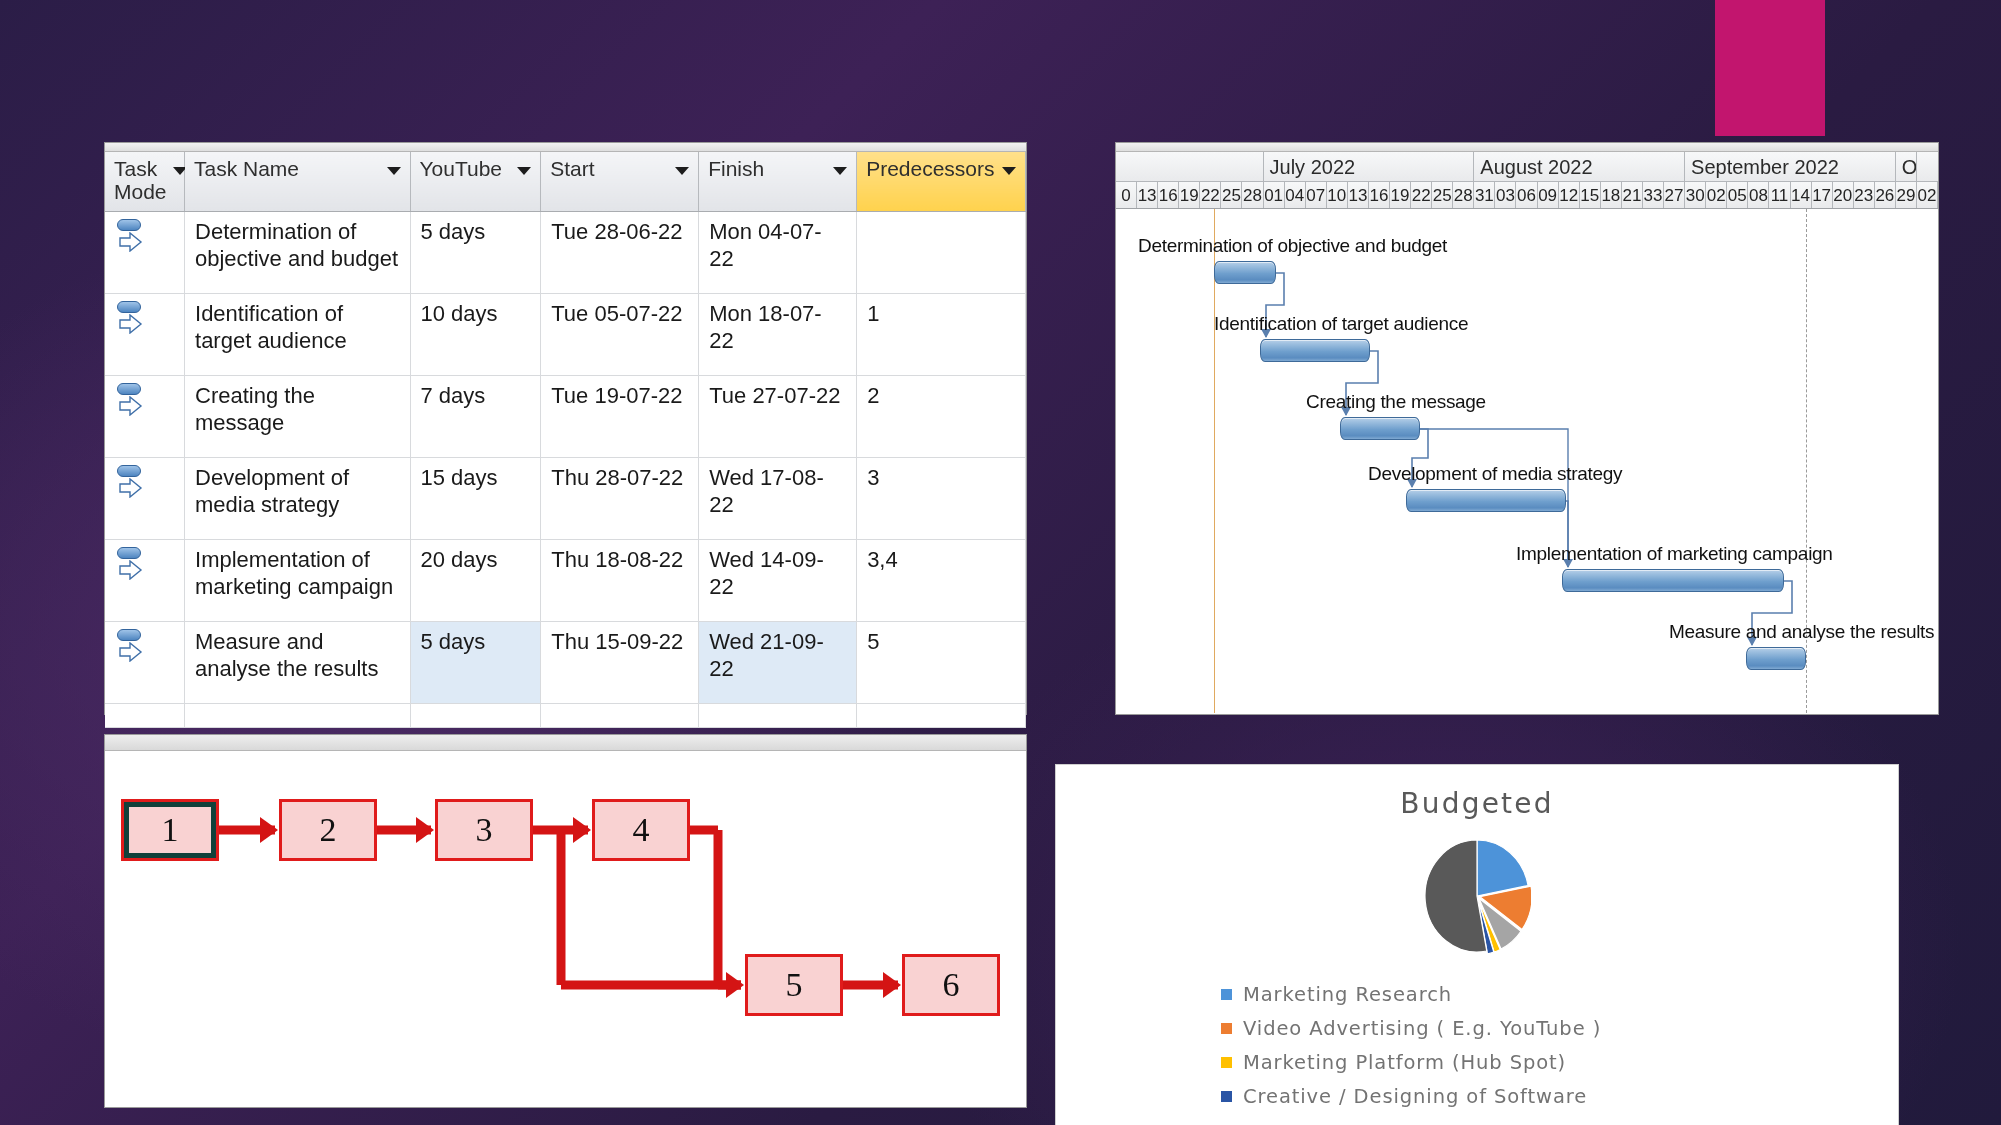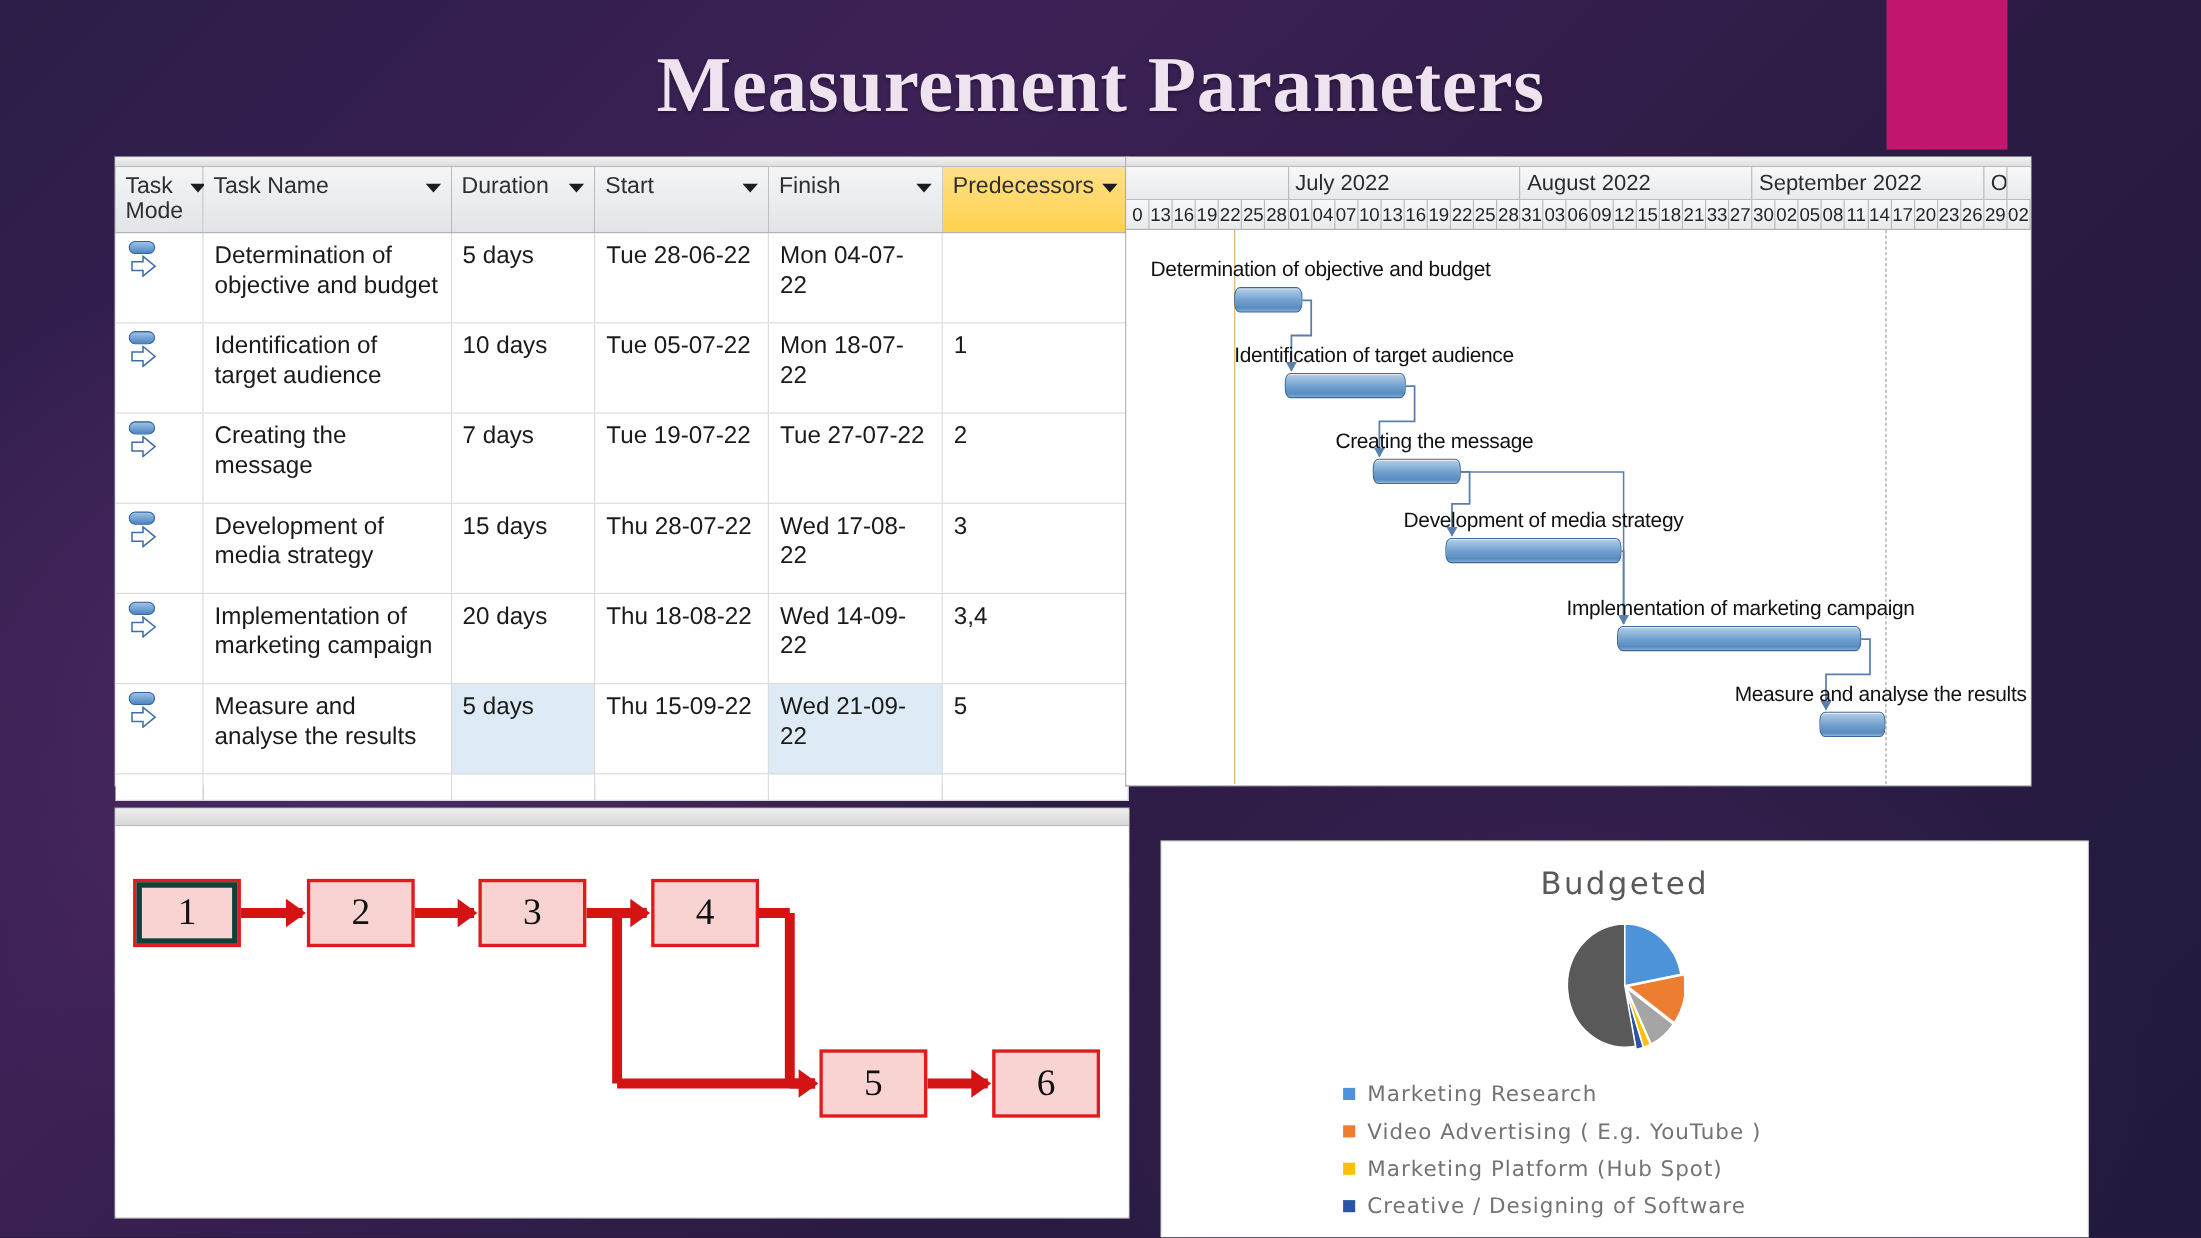--- a/index.html
+++ b/index.html
@@ -82,21 +82,21 @@
     position: absolute; left: 2px; top: 0; width: 24px; height: 12px;
     border-radius: 6px;
     background: linear-gradient(#9fc3e8,#4e85c0);
     border: 1px solid #33649c;
   }
   .mode-icon svg { position:absolute; left:4px; top:13px; }
   tr.spacer td { height: 24px; border-bottom: 1px solid #d8dadd; }
 
   
   #gantt-panel {
-    left: 1024px; top: 143px; width: 822px; height: 571px;
+    left: 1116px; top: 143px; width: 822px; height: 571px;
     background:#fff; box-shadow: 0 0 0 1px #9a9a9a;
   }
   .g-topstrip { height: 9px; background: linear-gradient(#f2f2f2,#dedede); border-bottom:1px solid #b5b5b5;}
   .g-months { display:flex; height: 30px; border-bottom:1px solid #b4b7bb;
     background: linear-gradient(#f7f8f9,#e9eaec); }
   .g-month { border-right: 1px solid #b4b7bb; font-size:20px; color:#2b2b2b;
     padding-left:6px; line-height:30px; overflow:hidden; white-space:nowrap;}
   .g-days { display:flex; height: 27px; border-bottom:1px solid #9fa2a6;
     background: linear-gradient(#f7f8f9,#e9eaec); }
   .g-day { flex:1 1 0; border-right:1px solid #b4b7bb; font-size:17px; color:#242424;
@@ -144,21 +144,20 @@
   .legend-text { font-size: 19.5px; color:#737373; letter-spacing:.9px;
       font-family:"DejaVu Sans", sans-serif; white-space:nowrap; }
 </style>
 </head>
 <body>
 
 <div id="slide">
 
   <div class="accent-bar"></div>
 
-  <div class="slide-title">Measurement Parameters</div>
 
   <div id="task-panel" class="panel">
     <div class="tp-topstrip"></div>
     <table class="mspt">
       <colgroup>
         <col style="width:73px">
           <col style="width:207px">
           <col style="width:120px">
         <col style="width:145px">
           <col style="width:145px">
@@ -173,21 +172,21 @@
             </div>
           </th>
           <th>
             <div class="th-inner">
               <span class="th-label">Task Name</span>
               <span class="caret"></span>
             </div>
           </th>
           <th>
             <div class="th-inner">
-              <span class="th-label">Duration</span>
+              <span class="th-label">YouTube</span>
               <span class="caret"></span>
             </div>
           </th>
           <th>
             <div class="th-inner">
               <span class="th-label">Start</span>
               <span class="caret"></span>
             </div>
           </th>
           <th>

